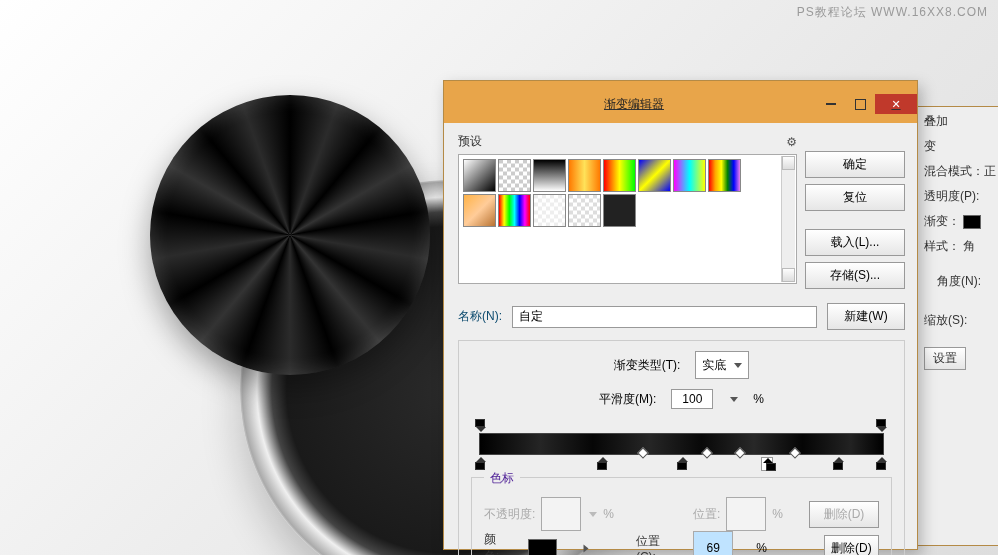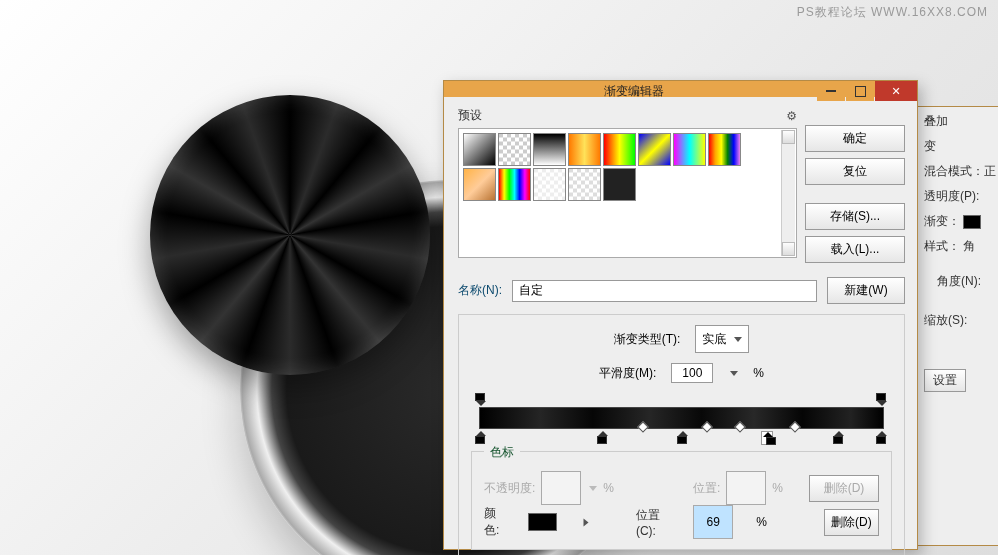--- a/index.html
+++ b/index.html
@@ -29,22 +29,22 @@
   .side-dialog .swatch { display:inline-block; width:18px; height:14px; background:#000; border:1px solid #666; vertical-align:middle; }
   .side-dialog .btn { display:inline-block; border:1px solid #999; background:linear-gradient(#fff,#e6e6e6); padding:2px 8px; }
 
   
   .dialog {
     position: absolute; left: 443px; top: 80px; width: 475px; height: 470px;
     background: #eeeeee; border: 1px solid #b48a46;
     box-shadow: 4px 6px 14px rgba(0,0,0,0.25);
   }
   .titlebar {
-    height: 16px; background: #e8a54a; display: flex; align-items: center;
-    padding: 4px 0 0 8px; color: #333;
+    height: 42px; background: #e8a54a; display: flex; align-items: center;
+    padding: 4px 0 0 8px; color: #333; text-decoration: underline;
   }
   .titlebar .title { flex: 1; text-align: center; color: #222; }
   .winbtn { width: 28px; height: 20px; display:flex; align-items:center; justify-content:center; margin-left:1px; background:#e8a54a; }
   .winbtn.min::before { content:""; width:10px; height:2px; background:#333; }
   .winbtn.max::before { content:""; width:9px; height:9px; border:1.5px solid #333; }
   .winbtn.close { background:#c0392b; color:#fff; width:42px; }
   .winbtn.close::before { content:"✕"; font-size:11px; }
 
   .body { padding: 10px 12px 12px 14px; position:relative; }
 
@@ -76,21 +76,21 @@
   .ostop { position:absolute; top:0; width:12px; height:12px; }
   .ostop .house { width:10px; height:8px; background:#000; border:1px solid #333; position:absolute; top:0; }
   .ostop .tri { position:absolute; top:8px; left:1px; width:0; height:0; border-left:5px solid transparent; border-right:5px solid transparent; border-top:5px solid #333; }
   .cstop { position:absolute; bottom:0; width:12px; height:14px; }
   .cstop .tri { position:absolute; top:0; left:1px; width:0; height:0; border-left:5px solid transparent; border-right:5px solid transparent; border-bottom:5px solid #333; }
   .cstop .house { width:10px; height:8px; background:#000; border:1px solid #333; position:absolute; top:5px; }
   .cstop.sel .tri { border-bottom-color:#000; }
   .midpt { position:absolute; bottom:14px; width:8px; height:8px; transform:rotate(45deg); border:1px solid #555; background:#fff; }
 
   .stops-group { border:1px solid #ccc; padding:10px 12px; margin-top:6px; }
-  .stops-title { position:relative; top:-18px; background:#eee; display:inline-block; padding:0 6px; color:#14532d; }
+  .stops-title { position:relative; top:-18px; background:#eee; display:inline-block; padding:0 6px; color:#4c1d95; }
   .stop-row { display:flex; align-items:center; gap:6px; margin-top:-8px; margin-bottom:8px; }
   .stop-row.last { margin-bottom:0;gap:23px; }
   .stop-row label { color:#333; }
   .stop-row .fld { width:40px; height:34px; border:1px solid #aaa; background:#fff; text-align:center; }
   .stop-row .fld[disabled] { background:#f3f3f3; color:#aaa; }
   .dropdown-tri { width:0; height:0; border-left:4px solid transparent; border-right:4px solid transparent; border-top:5px solid #555; display:inline-block; margin-left:2px; }
   .colorwell { width:36px; height:18px; border:1px solid #666; background:#000; display:inline-block; vertical-align:middle; }
   .stop-row .spacer { flex:1; }
   .stop-row .hlfield { background:#bfe3ff; }
   .dimmed { color:#aaa !important; }
@@ -105,21 +105,21 @@
 
 <div class="side-dialog">
   <div class="row" style="margin-top:0;">叠加</div>
   <div class="row">变</div>
   <div class="row"><span>混合模式：</span><span>正</span></div>
   <div class="row">透明度(P):</div>
   <div class="row"><span>渐变：</span> <span class="swatch"></span></div>
   <div class="row"><span>样式：</span> <span>角</span></div>
   <div class="row" style="margin-top:18px;text-align:center;">角度(N):</div>
   <div class="row" style="margin-top:22px;">缩放(S):</div>
-  <div class="row" style="margin-top:40px;"><span class="btn">设置</span></div>
+  <div class="row" style="margin-top:18px;"><span class="btn">设置</span></div>
 </div>
 
 <div class="dialog">
   <div class="titlebar">
     <div class="title">渐变编辑器</div>
     <div class="winbtn min"></div>
     <div class="winbtn max"></div>
     <div class="winbtn close"></div>
   </div>
 
@@ -148,22 +148,22 @@
             <div class="swt" style="background:repeating-conic-gradient(#ddd 0 25%, #fff 0 50%) 0/8px 8px;"></div>
             <div class="swt" style="background:linear-gradient(#222,#222);"></div>
           </div>
           <div class="scrollbar"></div>
         </div>
       </div>
       <div class="right-buttons">
         <div class="pbtn">确定</div>
         <div class="pbtn">复位</div>
         <div style="height:6px"></div>
+        <div class="pbtn">载入(L)...</div>
         <div class="pbtn">存储(S)...</div>
-        <div class="pbtn">载入(L)...</div>
       </div>
     </div>
 
     <div class="name-row">
       <label>名称(N):</label>
       <input type="text" value="自定" style="">
       <div class="pbtn" style="width:78px">新建(W)</div>
     </div>
 
     <div class="grad-opts">

